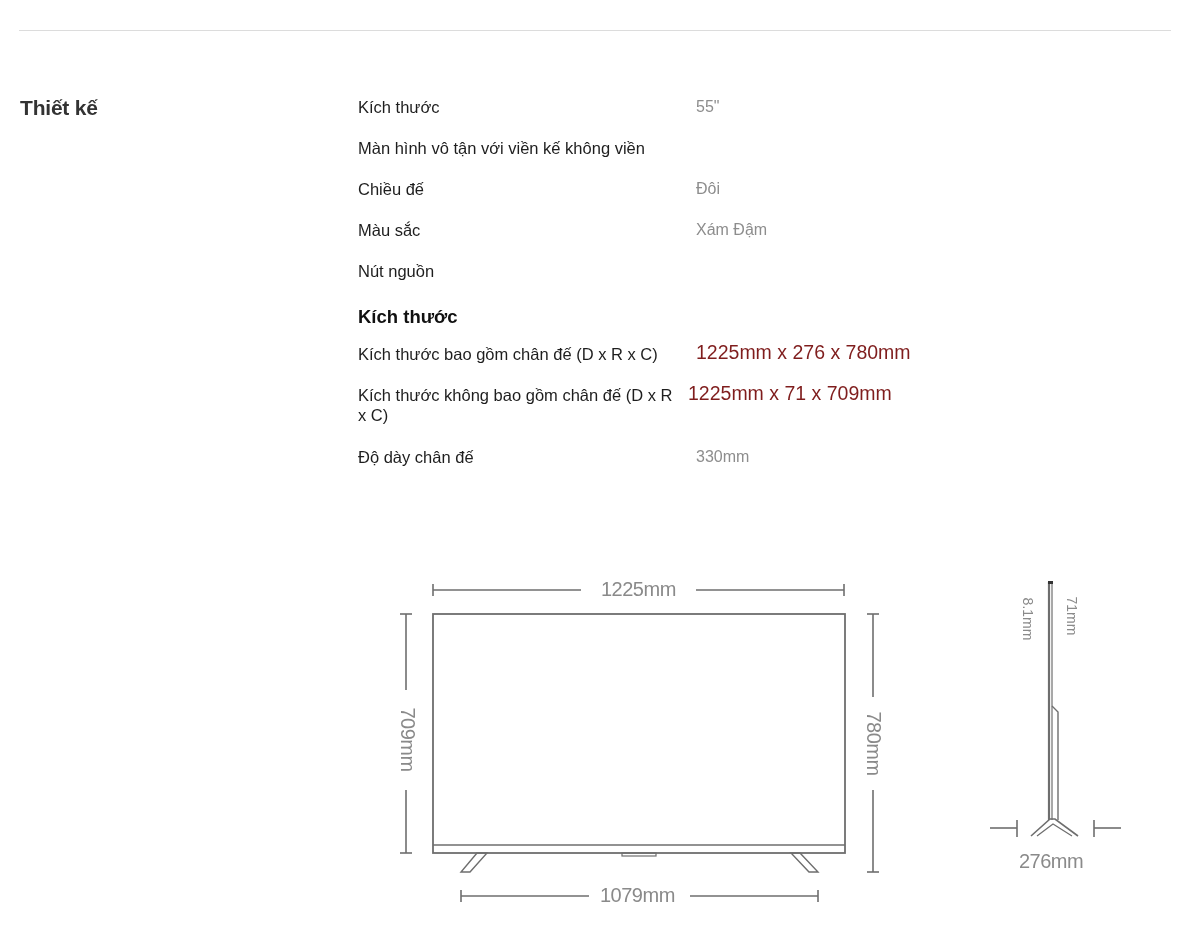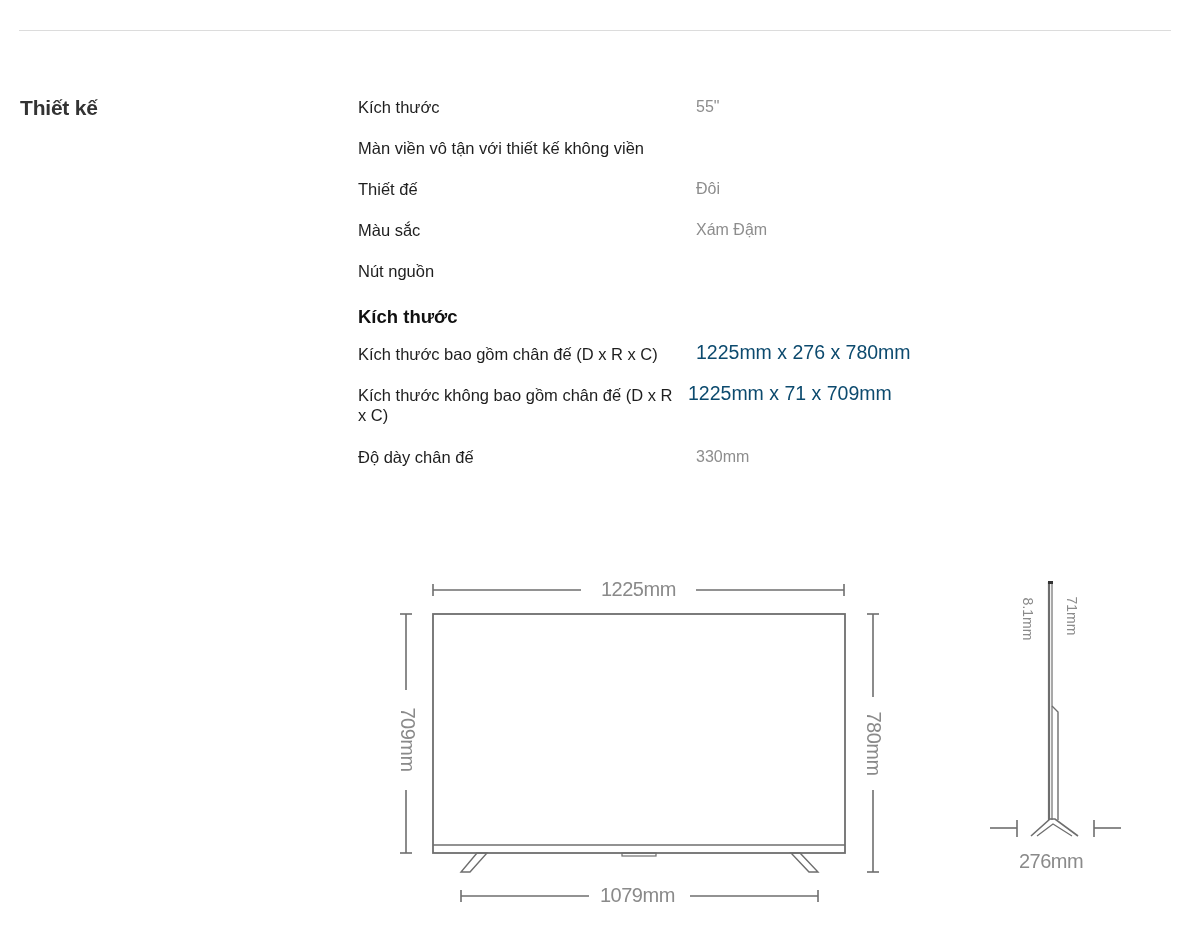--- a/index.html
+++ b/index.html
@@ -50,21 +50,21 @@
     .row .value {
       font-size: 16px;
       line-height: 20px;
       color: #8d8d8d;
       padding-top: 2px;
     }
     .row .value.big {
       font-size: 19.5px;
       line-height: 20px;
       padding-top: 0px;
-      color: #0c4a6e;
+      color: #7f1d1d;
     }
     .row.tall { min-height: 62px; }
     .subheading {
       font-size: 18.5px;
       font-weight: bold;
       color: #111111;
       line-height: 22px;
       min-height: 42px;
       padding-top: 6px;
     }
@@ -100,25 +100,25 @@
   <div class="divider"></div>
 
   <h2 class="section-title">Thiết kế</h2>
 
   <div class="specs">
     <div class="row">
       <div class="label">Kích thước</div>
       <div class="value">55"</div>
     </div>
     <div class="row">
-      <div class="label" style="width:auto;">Màn viền vô tận với thiết kế không viền</div>
+      <div class="label" style="width:auto;">Màn hình vô tận với viền kế không viền</div>
       <div class="value"></div>
     </div>
     <div class="row">
-      <div class="label">Thiết đế</div>
+      <div class="label">Chiều đế</div>
       <div class="value">Đôi</div>
     </div>
     <div class="row">
       <div class="label">Màu sắc</div>
       <div class="value">Xám Đậm</div>
     </div>
     <div class="row">
       <div class="label">Nút nguồn</div>
       <div class="value"></div>
     </div>

